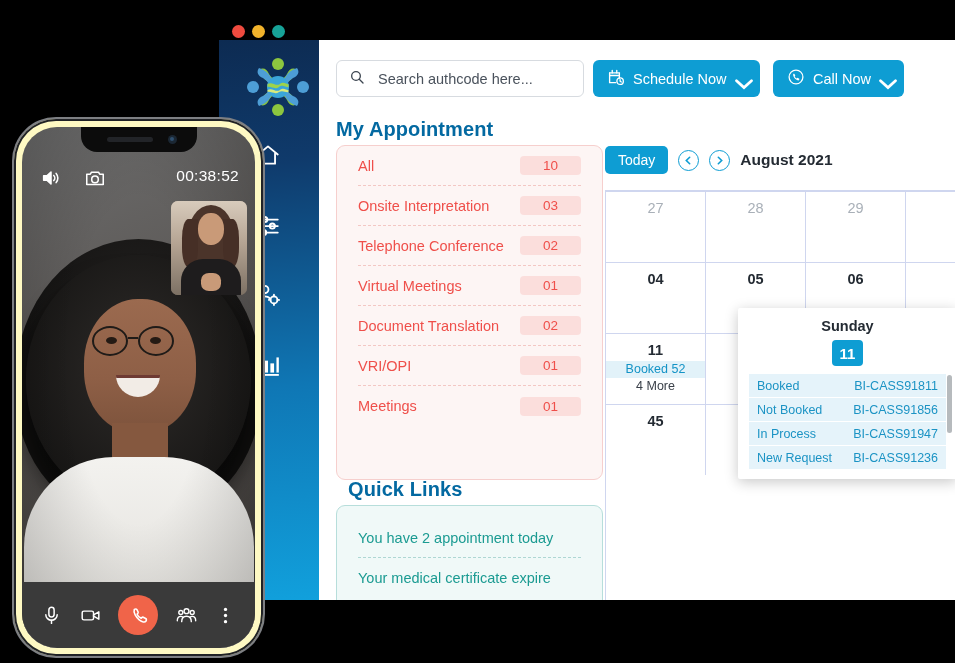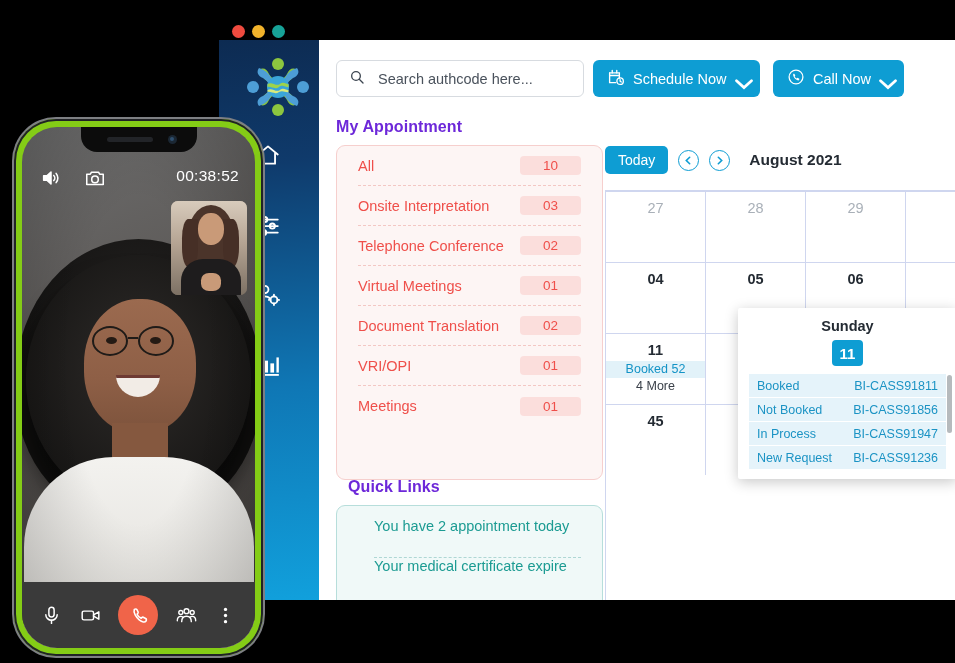--- a/index.html
+++ b/index.html
@@ -74,21 +74,21 @@
     display: flex; align-items: center; gap: 8px; padding: 0 14px;
     font-family: "Liberation Sans", sans-serif; font-size: 14.5px; cursor: pointer;
     white-space: nowrap;
   }
   .btn-blue svg { width: 18px; height: 18px; }
   .btn-schedule { left: 274px; }
   .btn-call { left: 454px; }
   .caret { width: 11px; height: 7px; display:inline-block; }
 
   .section-title {
-    position: absolute; font-size: 16px; font-weight: bold; color: #6d28d9;
+    position: absolute; font-size: 20px; font-weight: bold; color: #0369a1;
     letter-spacing: .1px;
   }
   .st-appointment { left: 17px; top: 78px; }
   .st-quicklinks { left: 29px; top: 438px; }
 
   
   .appt-card {
     position: absolute; left: 17px; top: 105px; width: 267px; height: 335px;
     background: #fdf5f4; border: 1px solid #f6cfcd; border-radius: 9px;
     padding: 0 21px;
@@ -104,42 +104,42 @@
     border-radius: 4px; padding: 2px 23px; min-width: 28px; text-align: center;
   }
 
   
   .ql-card {
     position: absolute; left: 17px; top: 465px; width: 267px; height: 135px;
     background: #f0f9f8; border: 1px solid #b7dedb; border-radius: 9px;
     padding: 0 21px; overflow: hidden;
   }
   .ql-row {
-    height: 40px; display: flex; align-items: flex-start;
-    border-bottom: 1px dashed #aed7d4; cursor: pointer; margin-left: 16px;
+    height: 40px; display: flex; align-items: center;
+    border-bottom: 1px dashed #aed7d4; cursor: pointer;
   }
   .ql-row:first-child { margin-top: 12px; }
   .ql-row:last-child { border-bottom: 0; }
   .ql-label { font-size: 14.5px; color: #1b9b92; }
 
   
   .cal { position: absolute; left: 286px; top: 105px; width: 350px; height: 495px; }
   .cal-toolbar { position: absolute; left: 0; top: 0; height: 30px; display: flex; align-items: center; gap: 10px; }
   .btn-today {
     background: #0e9dd3; color: #fff; border: 0; border-radius: 5px;
     height: 28px; padding: 0 13px; font-size: 14px; cursor: pointer;
     font-family: "Liberation Sans", sans-serif;
   }
   .navbtn {
     width: 21px; height: 21px; border: 1.6px solid #0e9dd3; border-radius: 50%;
     color: #0e9dd3; display: flex; align-items: center; justify-content: center; cursor: pointer;
     background: transparent;
   }
   .navbtn svg { width: 9px; height: 9px; }
-  .cal-title { font-size: 15.5px; font-weight: bold; color: #242b33; margin-left: 9px; }
+  .cal-title { font-size: 15.5px; font-weight: bold; color: #242b33; margin-left: 0; }
 
   .cal-grid {
     position: absolute; left: 0; top: 45px; width: 350px; height: 450px;
     border: 1px solid #cfd6ef; border-right: 0; background: #fff;
   }
   .cal-head { display: grid; grid-template-columns: 100px 100px 100px 100px; }
   .cal-head div {
     height: 38px; line-height: 38px; text-align: center;
     font-size: 13.5px; font-weight: bold; color: #242b33;
     border-right: 1px solid #cfd6ef;
@@ -177,21 +177,21 @@
     background: #e5f3fa; font-size: 12.5px; color: #1b93c4; cursor: pointer;
   }
   .popup-scroll {
     position: absolute; right: 5px; top: 1px; width: 5px; height: 58px;
     background: #b6babd; border-radius: 3px; cursor: pointer;
   }
 
   
   .phone {
     position: absolute; left: 14px; top: 119px; width: 249px; height: 537px;
-    background: #84cc16; border-radius: 42px;
+    background: #fef9c3; border-radius: 42px;
     box-shadow: 0 0 0 2px #7d7f83, inset 0 0 0 2px #202226;
     z-index: 40; overflow: hidden;
   }
   .phone-screen {
     position: absolute; left: 8px; top: 8px; width: 233px; height: 521px;
     border-radius: 35px; overflow: hidden;
     background: linear-gradient(160deg,#6d6d6d 0%,#5d5a58 35%,#3a3633 100%);
   }
   .notch {
     position: absolute; left: 50%; transform: translateX(-50%); top: 0;

